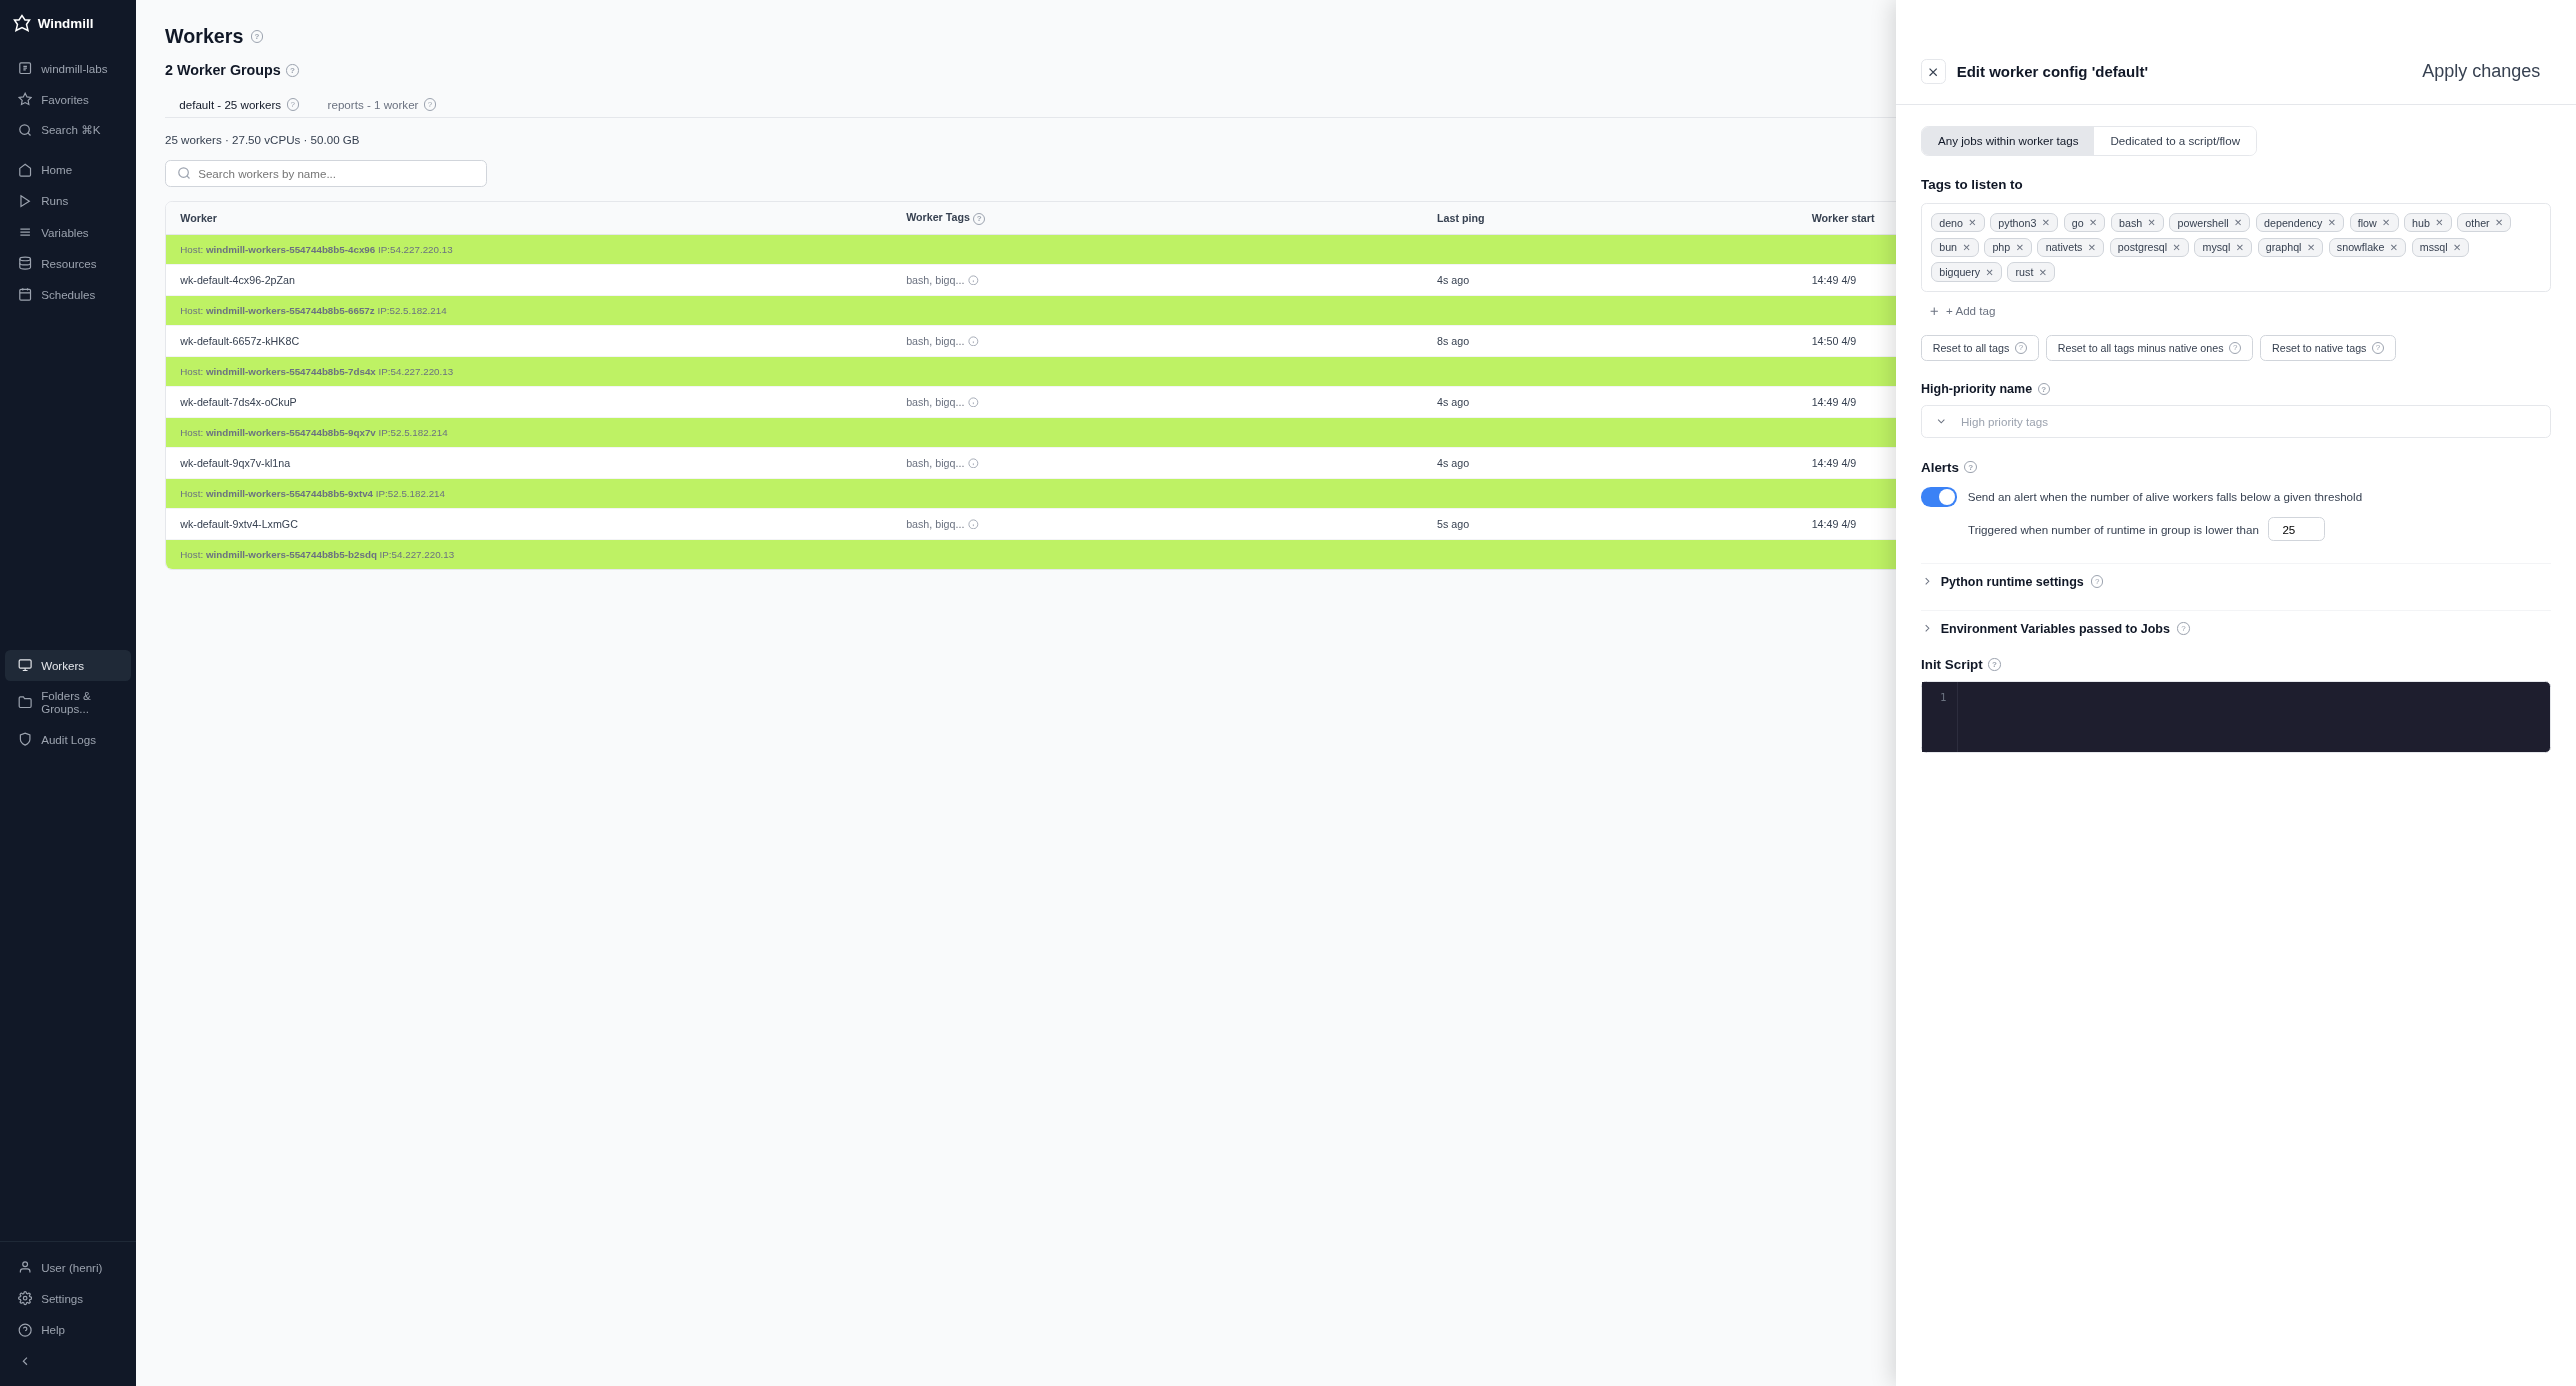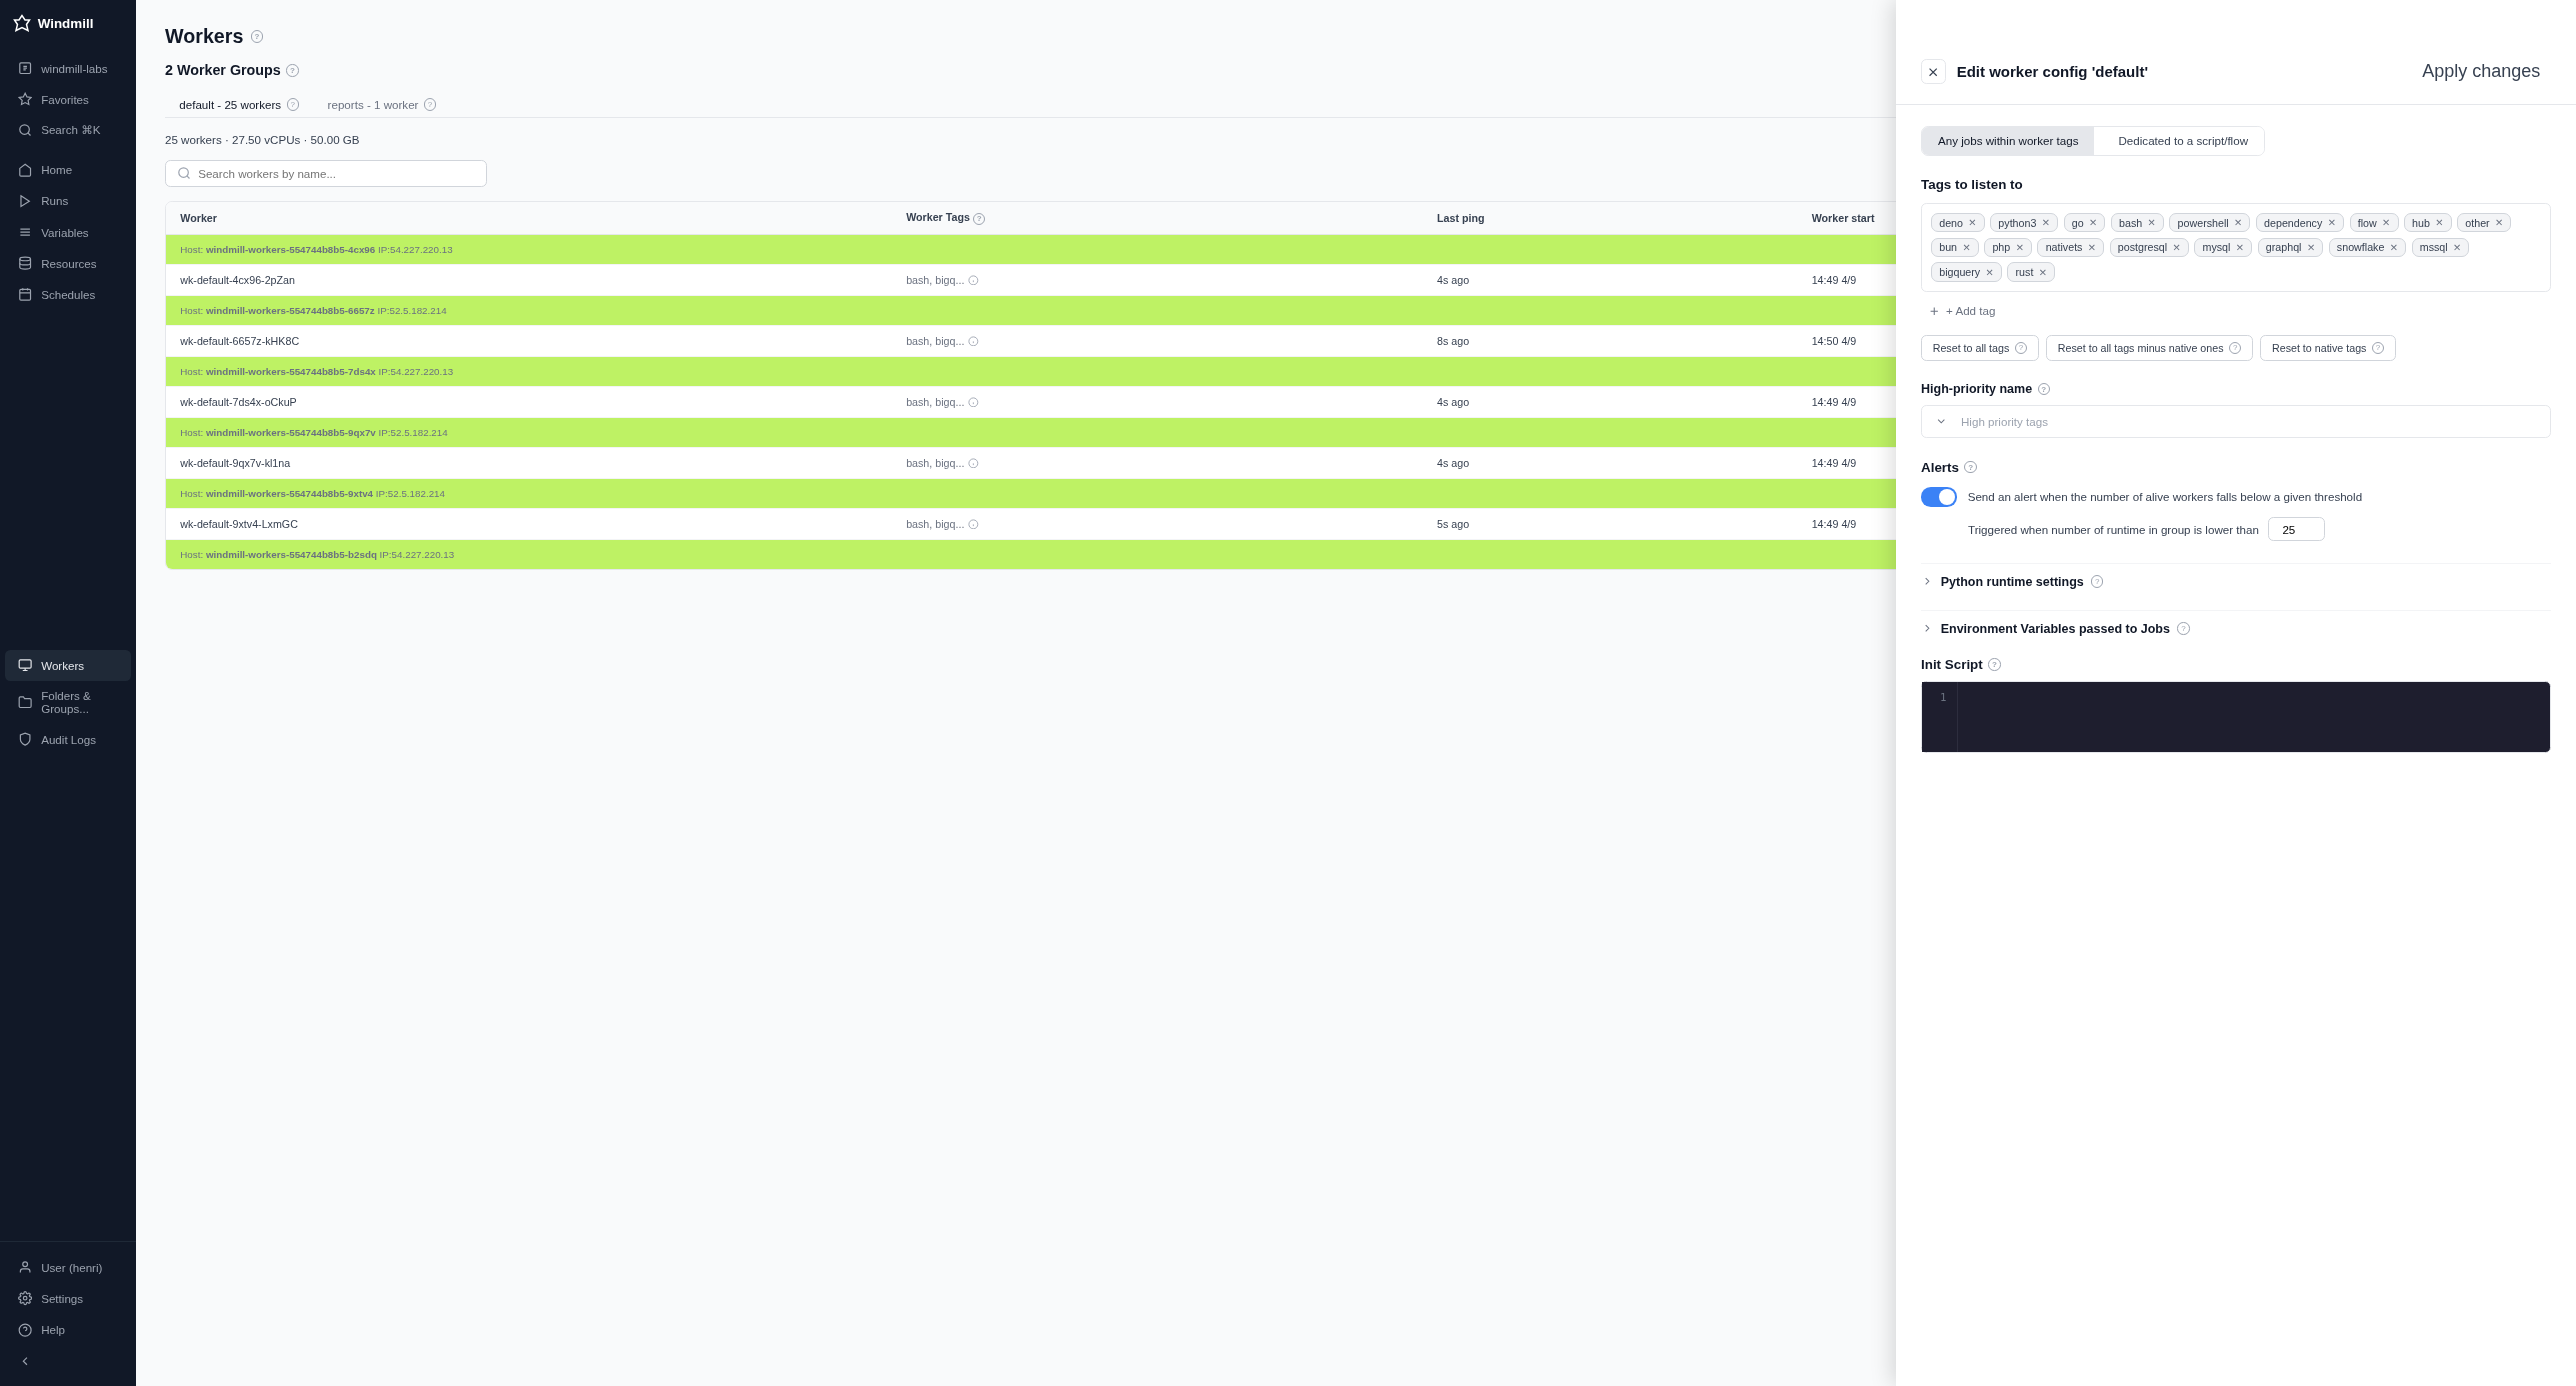--- a/index.html
+++ b/index.html
@@ -45,21 +45,21 @@
     .panel-header { display: flex; align-items: center; justify-content: space-between; padding: 16px 25px; border-bottom: 0.9px solid #e5e7eb; position: sticky; top: 4px; background: #fff; z-index: 10; margin-top: 40px; }
     .panel-header-left { display: flex; align-items: center; gap: 10.7px; }
     .panel-close { width: 25px; height: 25px; display: flex; align-items: center; justify-content: center; border-radius: 5.4px; cursor: pointer; border: 0.9px solid #e5e7eb; background: #fff; }
     .panel-close svg { width: 14.3px; height: 14.3px; color: #374151; }
     .panel-title { font-size: 15px; font-weight: 600; color: #111827; }
     .apply-btn { background: transparent; border: none; color: #374151; font-size: 18px; font-weight: 500; cursor: pointer; padding: 5.4px 10.7px; border-radius: 5.4px; }
 
     .panel-body { padding: 21.5px 25px; flex: 1; }
 
     
-    .mode-tabs { display: flex; gap: 8px; margin-bottom: 21.5px; border: 0.9px solid #e5e7eb; border-radius: 7.2px; overflow: hidden; width: fit-content; }
+    .mode-tabs { display: flex; gap: 0; margin-bottom: 21.5px; border: 0.9px solid #e5e7eb; border-radius: 7.2px; overflow: hidden; width: fit-content; }
     .mode-tab { padding: 7.2px 16px; font-size: 11.6px; cursor: pointer; color: #374151; background: #fff; border: none; }
     .mode-tab.active { background: #e5e7eb; font-weight: 500; color: #111827; }
 
     
     .section-label { font-size: 13.4px; font-weight: 600; color: #111827; margin-bottom: 10.7px; }
     .tags-container { display: flex; flex-wrap: wrap; gap: 5.4px; margin-bottom: 9px; border: 0.9px solid #e5e7eb; border-radius: 5.4px; padding: 9px; min-height: 43px; }
     .tag { display: inline-flex; align-items: center; gap: 3.6px; background: #f3f4f6; border: 0.9px solid #d1d5db; border-radius: 7px; padding: 2.7px 7.2px; font-size: 10.7px; color: #374151; }
     .tag-x { cursor: pointer; color: #6b7280; font-size: 9.8px; margin-left: 1.8px; }
     .add-tag-btn { display: flex; align-items: center; gap: 5.4px; color: #6b7280; font-size: 11.6px; cursor: pointer; padding: 3.6px 7.2px; border-radius: 3.6px; margin-bottom: 14.3px; }
     .add-tag-btn svg { width: 12.5px; height: 12.5px; }

